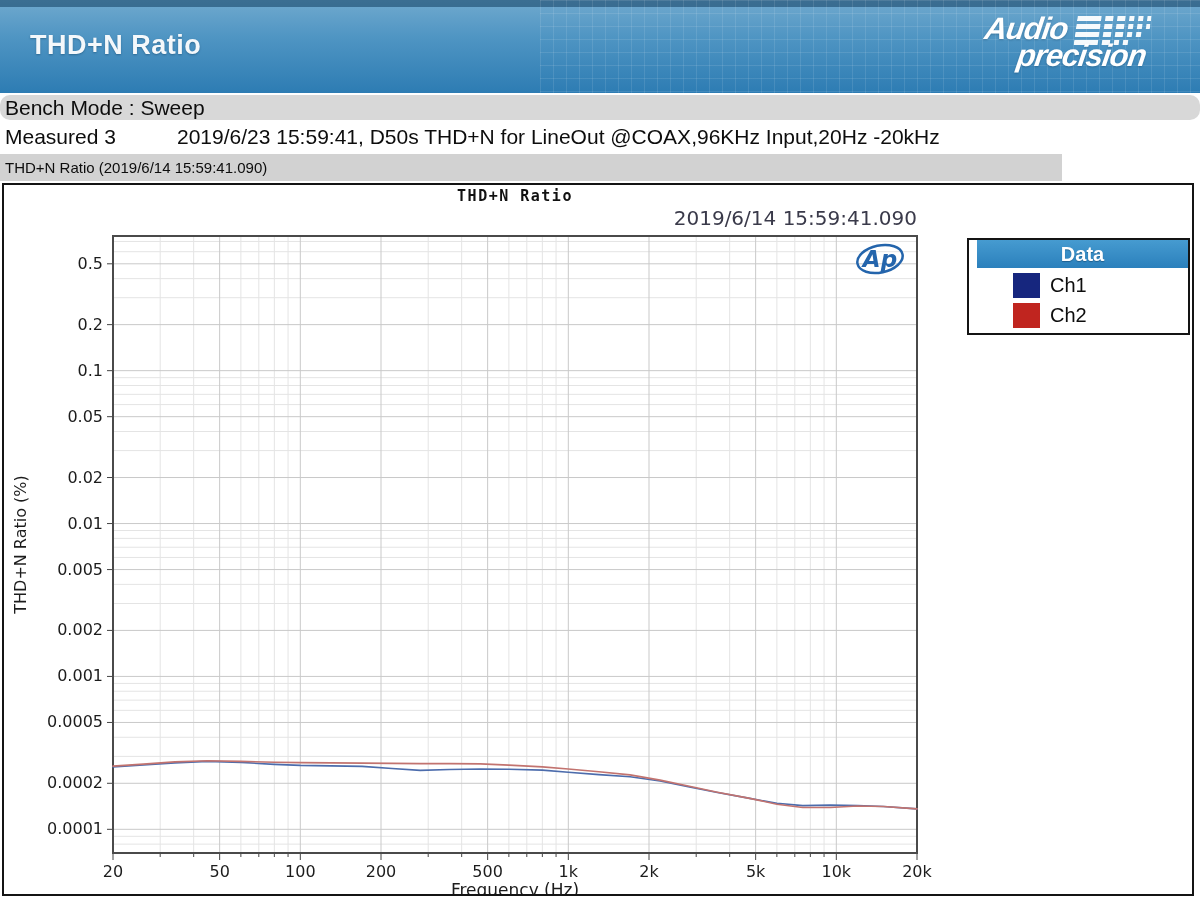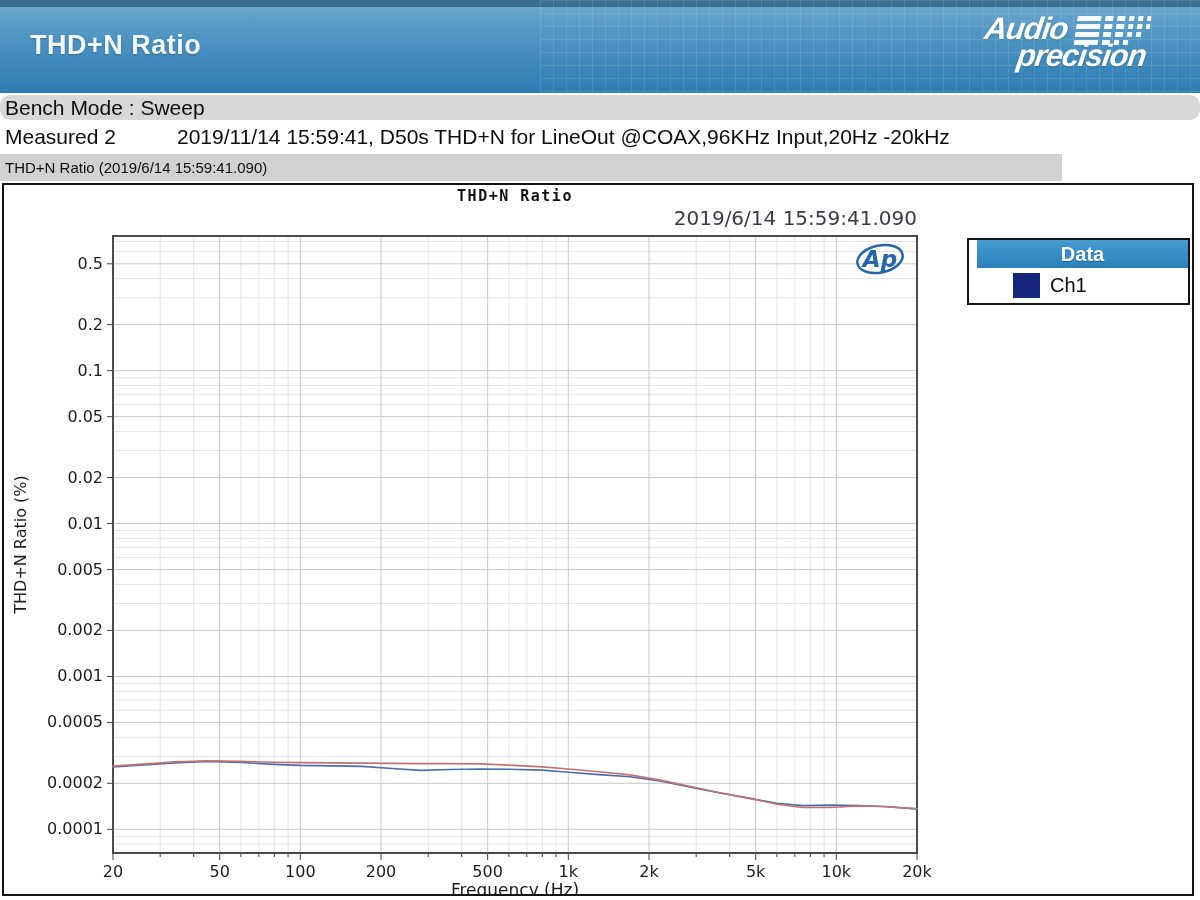--- a/index.html
+++ b/index.html
@@ -118,22 +118,22 @@
       </div>
       <div class="brand-row2">
         <span class="brand-word">precision</span>
       </div>
     </div>
   </header>
 
   <div class="bench">Bench Mode : Sweep</div>
 
   <div class="measured">
-    <span class="measured-label">Measured 2</span>
-    <span class="measured-desc">2019/11/14 15:59:41, D50s THD+N for LineOut @COAX,96KHz Input,20Hz -20kHz</span>
+    <span class="measured-label">Measured 3</span>
+    <span class="measured-desc">2019/6/23 15:59:41, D50s THD+N for LineOut @COAX,96KHz Input,20Hz -20kHz</span>
   </div>
 
   <div class="caption">THD+N Ratio (2019/6/14 15:59:41.090)</div>
 
   <div class="panel">
     <div id="plot"><svg width="1188" height="709" viewBox="0 0 1188 709">
           <g stroke="#e4e4e4" stroke-width="1">
             <line x1="156.19245742692254" y1="51" x2="156.19245742692254" y2="668"></line>
             <line x1="189.67603883794698" y1="51" x2="189.67603883794698" y2="668"></line>
             <line x1="236.86849626486952" y1="51" x2="236.86849626486952" y2="668"></line>
@@ -280,16 +280,20 @@
           <polyline points="109.0,581.9 139.5,579.9 170.8,577.9 203.4,576.4 236.9,577.4 270.4,579.4 296.3,580.4 326.9,580.9 358.1,581.4 388.1,583.5 416.2,585.4 445.4,584.5 476.4,584.0 504.9,584.3 538.4,585.1 564.3,587.3 594.9,589.6 626.1,591.7 656.1,596.0 684.2,601.7 713.4,607.5 744.4,613.1 772.9,618.3 798.8,620.6 826.4,620.1 853.5,620.6 879.5,621.5 913.0,623.9" fill="none" stroke="#4C6CAC" stroke-width="1.6" stroke-linejoin="round" stroke-linecap="round"></polyline>
           <polyline points="109.0,581.1 139.5,579.1 170.8,576.9 203.4,575.7 236.9,576.4 270.4,577.2 296.3,577.6 326.9,577.9 358.1,578.1 388.1,578.4 416.2,578.6 445.4,578.6 476.4,578.9 504.9,580.1 538.4,581.9 564.3,584.0 594.9,586.7 626.1,589.9 656.1,595.1 684.2,601.0 713.4,607.2 744.4,613.1 772.9,619.2 798.8,622.5 826.4,622.5 853.5,621.0 879.5,621.5 913.0,623.9" fill="none" stroke="#C2736F" stroke-width="1.6" stroke-linejoin="round" stroke-linecap="round"></polyline>
         </svg></div>
 
     <div class="legend">
       <div class="legend-hd">Data</div>
       <div class="legend-row">
         <span class="swatch" style="background: rgb(22, 38, 126);"></span>
         <span class="legend-label">Ch1</span>
       </div>
+      <div class="legend-row">
+        <span class="swatch" style="background: rgb(192, 37, 31);"></span>
+        <span class="legend-label">Ch2</span>
+      </div>
     </div>
   </div>
 
 </div>
 
 </body></html>

